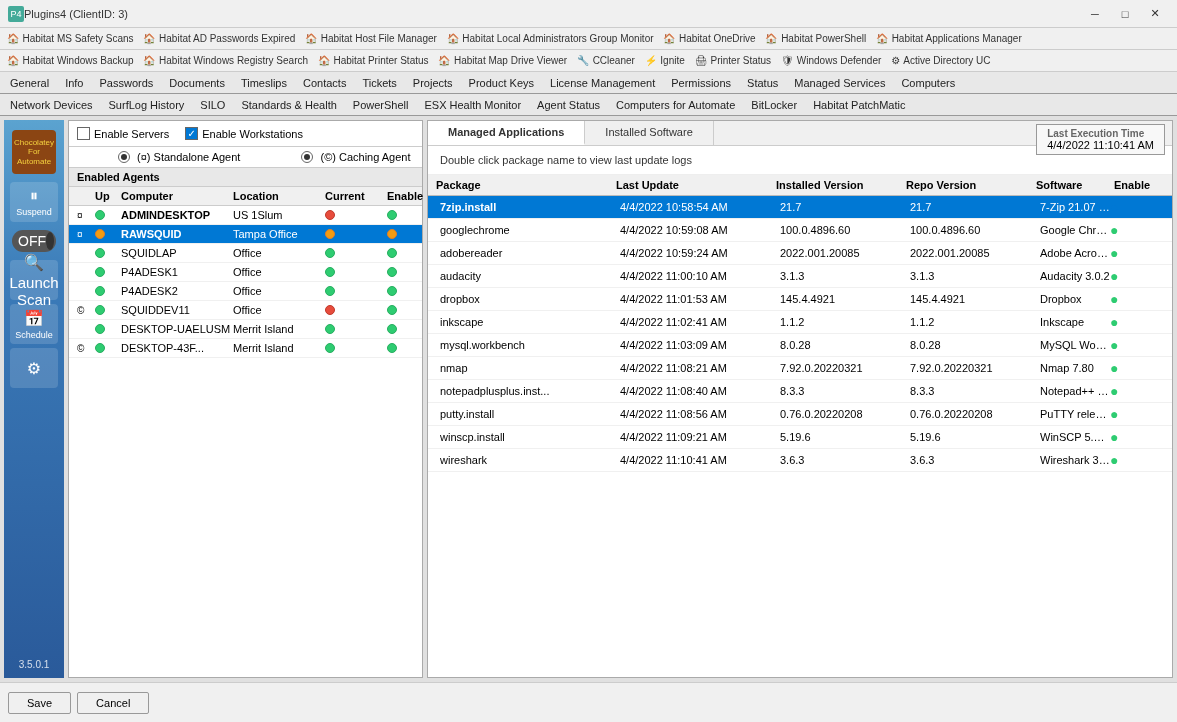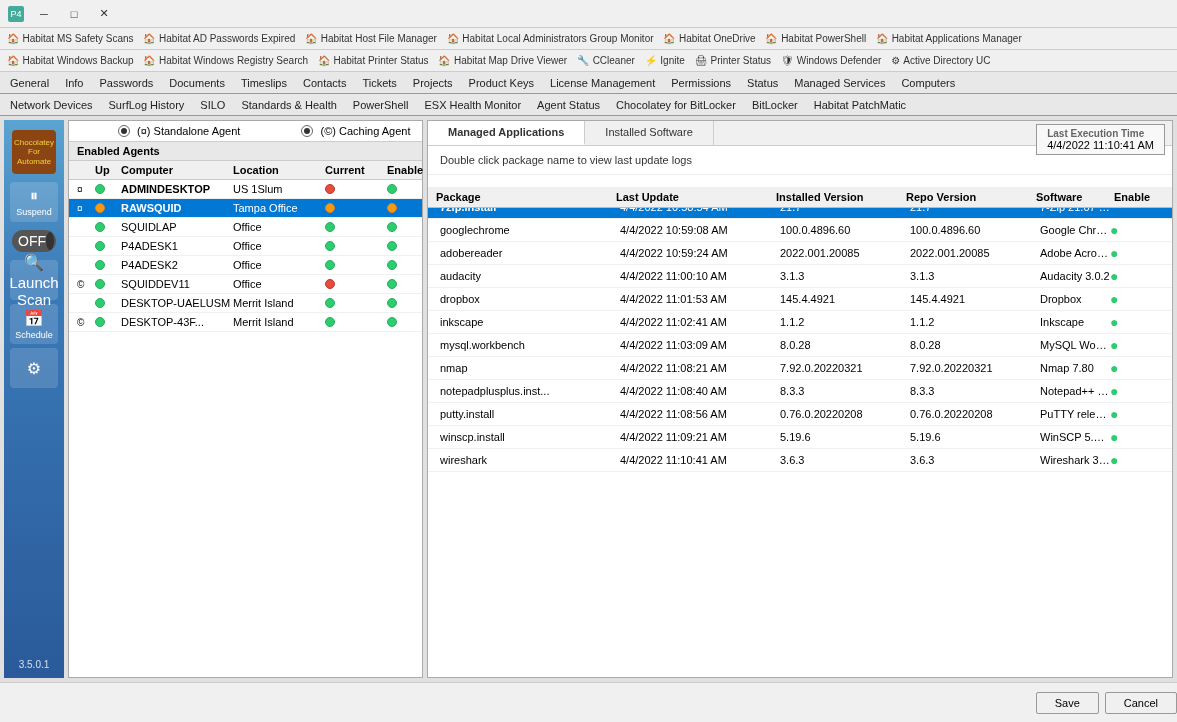--- a/index.html
+++ b/index.html
@@ -8,21 +8,21 @@
     
     #titlebar {
       background: #f0f0f0;
       height: 28px;
       display: flex;
       align-items: center;
       padding: 0 8px;
       border-bottom: 1px solid #ccc;
       user-select: none;
     }
-    #titlebar .app-icon { width: 16px; height: 16px; background: #4a9; border-radius: 2px; margin-right: 6px; display: flex; align-items: center; justify-content: center; color: white; font-size: 9px; }
+    #titlebar .app-icon { width: 16px; height: 16px; background: #4a9; border-radius: 2px; display: flex; align-items: center; justify-content: center; color: white; font-size: 9px; }
     #titlebar .title { flex: 1; font-size: 11px; color: #333; }
     #titlebar .win-controls { display: flex; gap: 2px; }
     #titlebar .win-btn { width: 28px; height: 20px; background: transparent; border: none; cursor: pointer; font-size: 11px; display: flex; align-items: center; justify-content: center; color: #333; }
 
     
     .toolbar-row {
       background: #f0f0f0;
       border-bottom: 1px solid #ccc;
       display: flex;
       flex-wrap: wrap;
@@ -227,59 +227,60 @@
     .pkg-table { flex: 1; overflow-y: auto; }
     .pkg-header {
       display: grid;
       grid-template-columns: 180px 160px 130px 130px 1fr 50px;
       background: #f0f0f0;
       border-bottom: 1px solid #bbb;
       padding: 4px 8px;
       font-size: 11px;
       font-weight: bold;
       position: sticky;
-      top: 12px;
+      top: 0;
     }
     .pkg-row {
       display: grid;
       grid-template-columns: 180px 160px 130px 130px 1fr 50px;
       padding: 3px 12px;
       border-bottom: 1px solid #f0f0f0;
       font-size: 11px;
       cursor: pointer;
       align-items: center;
     }
     .pkg-row.selected { background: #0078d4; color: white; }
     .pkg-cell { overflow: hidden; text-overflow: ellipsis; white-space: nowrap; }
 
     
     #bottombar {
       height: 40px;
       background: #f0f0f0;
       border-top: 1px solid #ccc;
       display: flex;
       align-items: center;
-      justify-content: flex-end;
-      padding: 0 0;
+      justify-content: flex-start;
+      padding: 0 8px;
       gap: 6px;
     }
     .bottom-btn {
       padding: 4px 18px;
       font-size: 11px;
       background: #f0f0f0;
       border: 1px solid #999;
       cursor: pointer;
       border-radius: 2px;
     }
   </style>
 </head>
 <body>
 
 <div id="titlebar">
   <div class="app-icon">P4</div>
+  <span class="title">Plugins4  (ClientID: 3)</span>
   <div class="win-controls">
     <button class="win-btn">─</button>
     <button class="win-btn">□</button>
     <button class="win-btn close">✕</button>
   </div>
 </div>
 
 <div class="toolbar-row">
   <div class="toolbar-btn">
     <span style="color:#8B4513">🏠</span>
@@ -368,21 +369,21 @@
 </div>
 
 <div class="nav-row">
   <div class="nav-item">Network Devices</div>
   <div class="nav-item">SurfLog History</div>
   <div class="nav-item">SILO</div>
   <div class="nav-item">Standards &amp; Health</div>
   <div class="nav-item">PowerShell</div>
   <div class="nav-item">ESX Health Monitor</div>
   <div class="nav-item">Agent Status</div>
-  <div class="nav-item">Chocolatey for BitLocker</div>
+  <div class="nav-item">Computers for Automate</div>
   <div class="nav-item">BitLocker</div>
   <div class="nav-item">Habitat PatchMatic</div>
 </div>
 
 <div style="display:flex; height: calc(722px - 28px - 44px - 22px - 22px - 40px); background:#e0e0e0; padding:4px; gap:4px; overflow:hidden; position:relative;">
 
   <div id="sidebar">
     <div class="sidebar-logo">
       <span>Chocolatey<br>For<br>Automate</span>
     </div>
@@ -402,20 +403,30 @@
       <span class="s-icon">📅</span>
       <span>Schedule</span>
     </div>
     <div class="sidebar-btn">
       <span class="s-icon">⚙</span>
     </div>
     <div class="sidebar-version">3.5.0.1</div>
   </div>
 
   <div id="left-panel">
+    <div class="panel-options">
+      <label class="checkbox-label">
+        <div class="checkbox-box"></div>
+        <span>Enable Servers</span>
+      </label>
+      <label class="checkbox-label">
+        <div class="checkbox-box checked">✓</div>
+        <span>Enable Workstations</span>
+      </label>
+    </div>
     <div class="panel-options-row2">
       <div class="standalone-label">
         <div class="radio-dot selected"></div>
         <span>&nbsp;(¤) Standalone Agent</span>
       </div>
       <div class="standalone-label">
         <div class="radio-dot selected"></div>
         <span>&nbsp;(©) Caching Agent</span>
       </div>
     </div>

